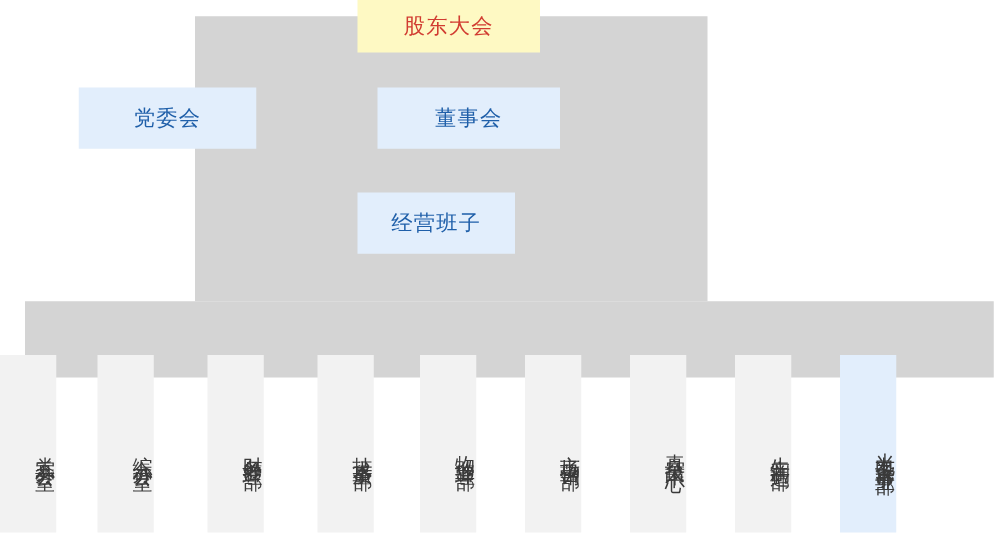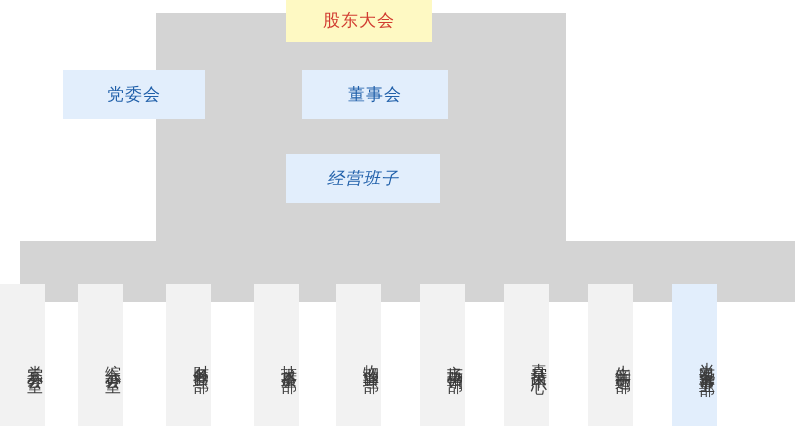--- a/index.html
+++ b/index.html
@@ -79,21 +79,21 @@
   }
   .node-dept.highlight {
     background: #e2eefc;
   }
 
   
   #node-party      { left: 63px;  top: 70px;  width: 142px; height: 49px; }
   #node-board      { left: 286px; top: 70px;  width: 146px; height: 49px; margin-left: 16px; }
   #node-supervisor { left: 490px; top: 70px;  width: 146px; height: 49px; }
   #node-root       { left: 286px; top: 0px;   width: 146px; height: 42px; }
-  #node-mgmt       { left: 286px; top: 154px; width: 154px; height: 49px; font-style: italic; }
+  #node-mgmt       { left: 286px; top: 154px; width: 126px; height: 49px; }
 
   
   #dept-0 { left: 0px;   top: 284px; width: 45px; height: 142px; }
   #dept-1 { left: 78px;  top: 284px; width: 45px; height: 142px; }
   #dept-2 { left: 166px; top: 284px; width: 45px; height: 142px; }
   #dept-3 { left: 254px; top: 284px; width: 45px; height: 142px; }
   #dept-4 { left: 336px; top: 284px; width: 45px; height: 142px; }
   #dept-5 { left: 420px; top: 284px; width: 45px; height: 142px; }
   #dept-6 { left: 504px; top: 284px; width: 45px; height: 142px; }
   #dept-7 { left: 588px; top: 284px; width: 45px; height: 142px; }

